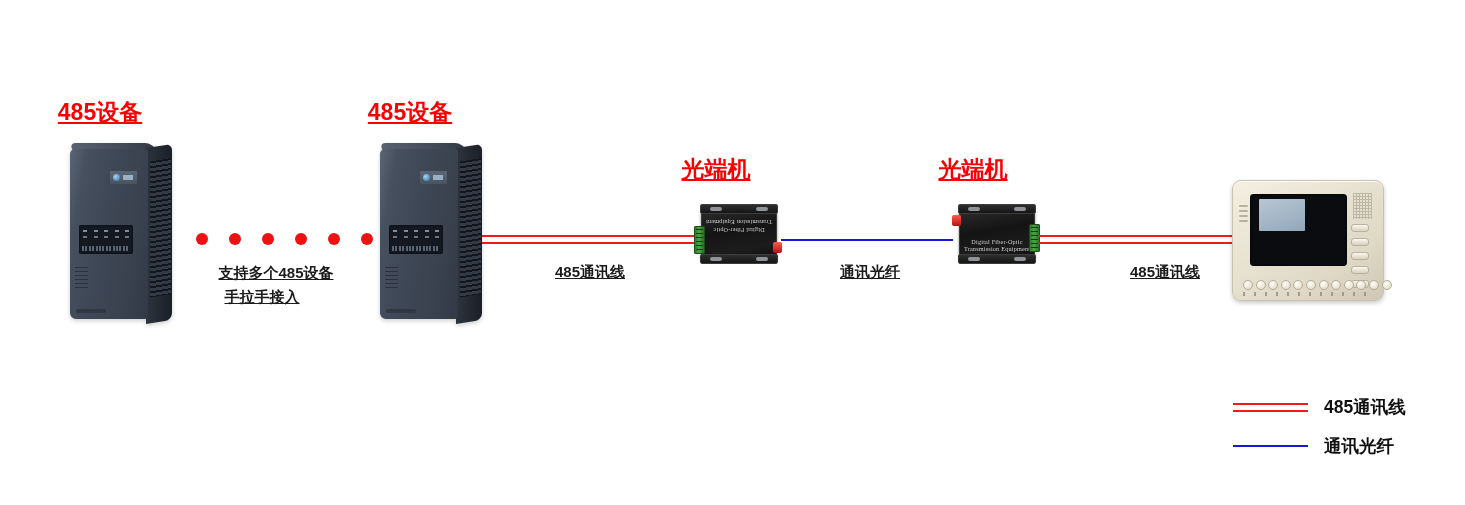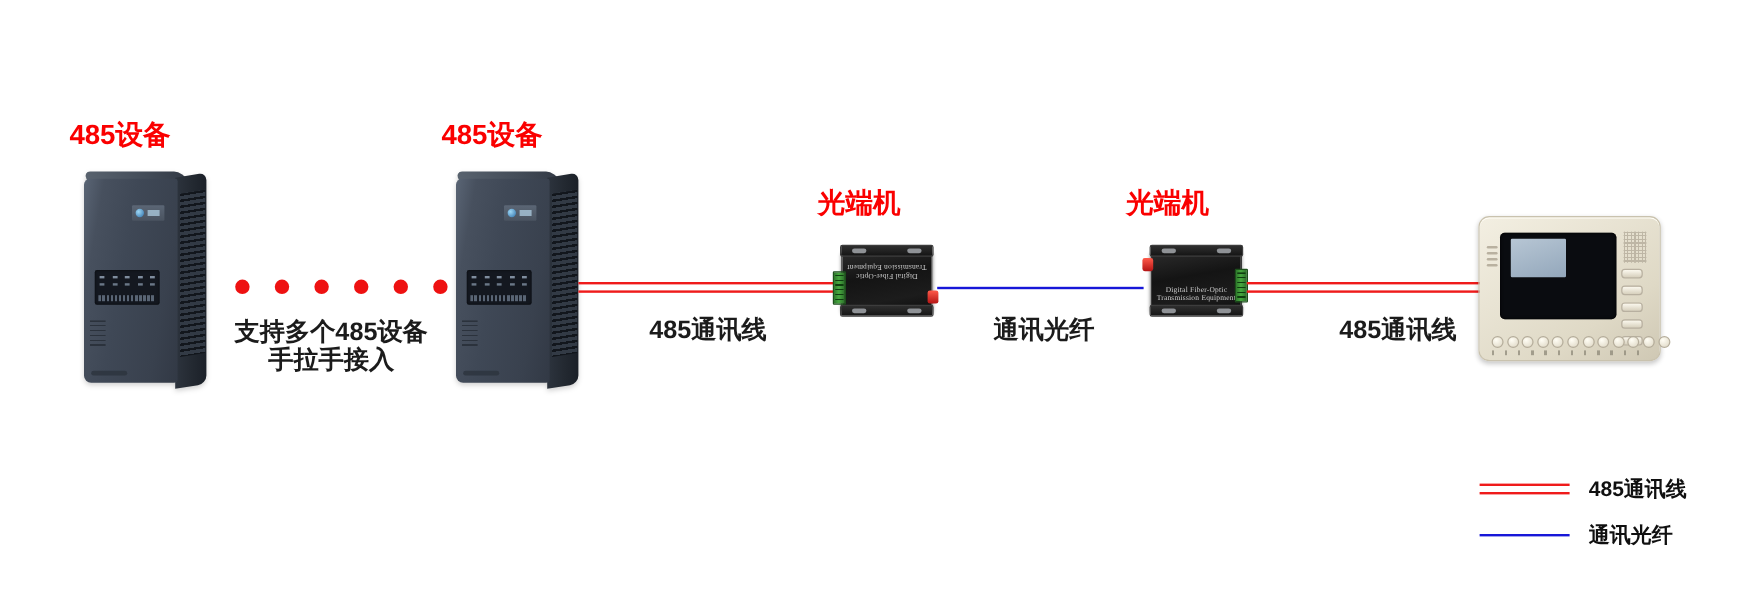--- a/index.html
+++ b/index.html
@@ -8,36 +8,36 @@
     font-family:"Liberation Sans","DejaVu Sans",sans-serif;
     -webkit-font-smoothing:antialiased;
   }
   #stage{
     position:relative;
     width:1465px;
     height:505px;
     background:#ffffff;
     overflow:hidden;
   }
-  .abs{position:absolute;}
+  .abs{position:absolute;text-decoration:underline;}
 
   
   .red-title{
     color:#fa0000;
     font-weight:bold;
     font-size:23px;
     letter-spacing:0px;
     white-space:nowrap;
     text-align:center;
     line-height:1;
   }
   .blk-label{
     color:#1b1b1b;
     font-weight:bold;
-    font-size:21px;
+    font-size:15px;
     white-space:nowrap;
     text-align:center;
     line-height:1.35;
   }
 
   
   .cable485{
     height:9px;
   }
   .cable485 i{
@@ -313,21 +313,21 @@
 
   <div class="abs dots" style="left:196px;top:233px;">
     <b></b>
       <b></b>
       <b></b>
       <b></b>
       <b></b>
       <b></b>
   </div>
   <div class="abs blk-label" style="left:186px;top:263px;width:180px;">支持多个485设备</div>
-  <div class="abs blk-label" style="left:186px;top:287px;width:180px;">手拉手接入</div>
+  <div class="abs blk-label" style="left:172px;top:287px;width:180px;">手拉手接入</div>
 
   <div class="abs red-title" style="left:330px;top:101px;width:160px;">485设备</div>
 
   <div class="dev485" style="left:380px;top:143px;">
     <div class="dev-top"></div>
     <div class="dev-side">
         <div class="fins"></div>
       </div>
     <div class="dev-body">
       <div class="dev-logo"></div>

